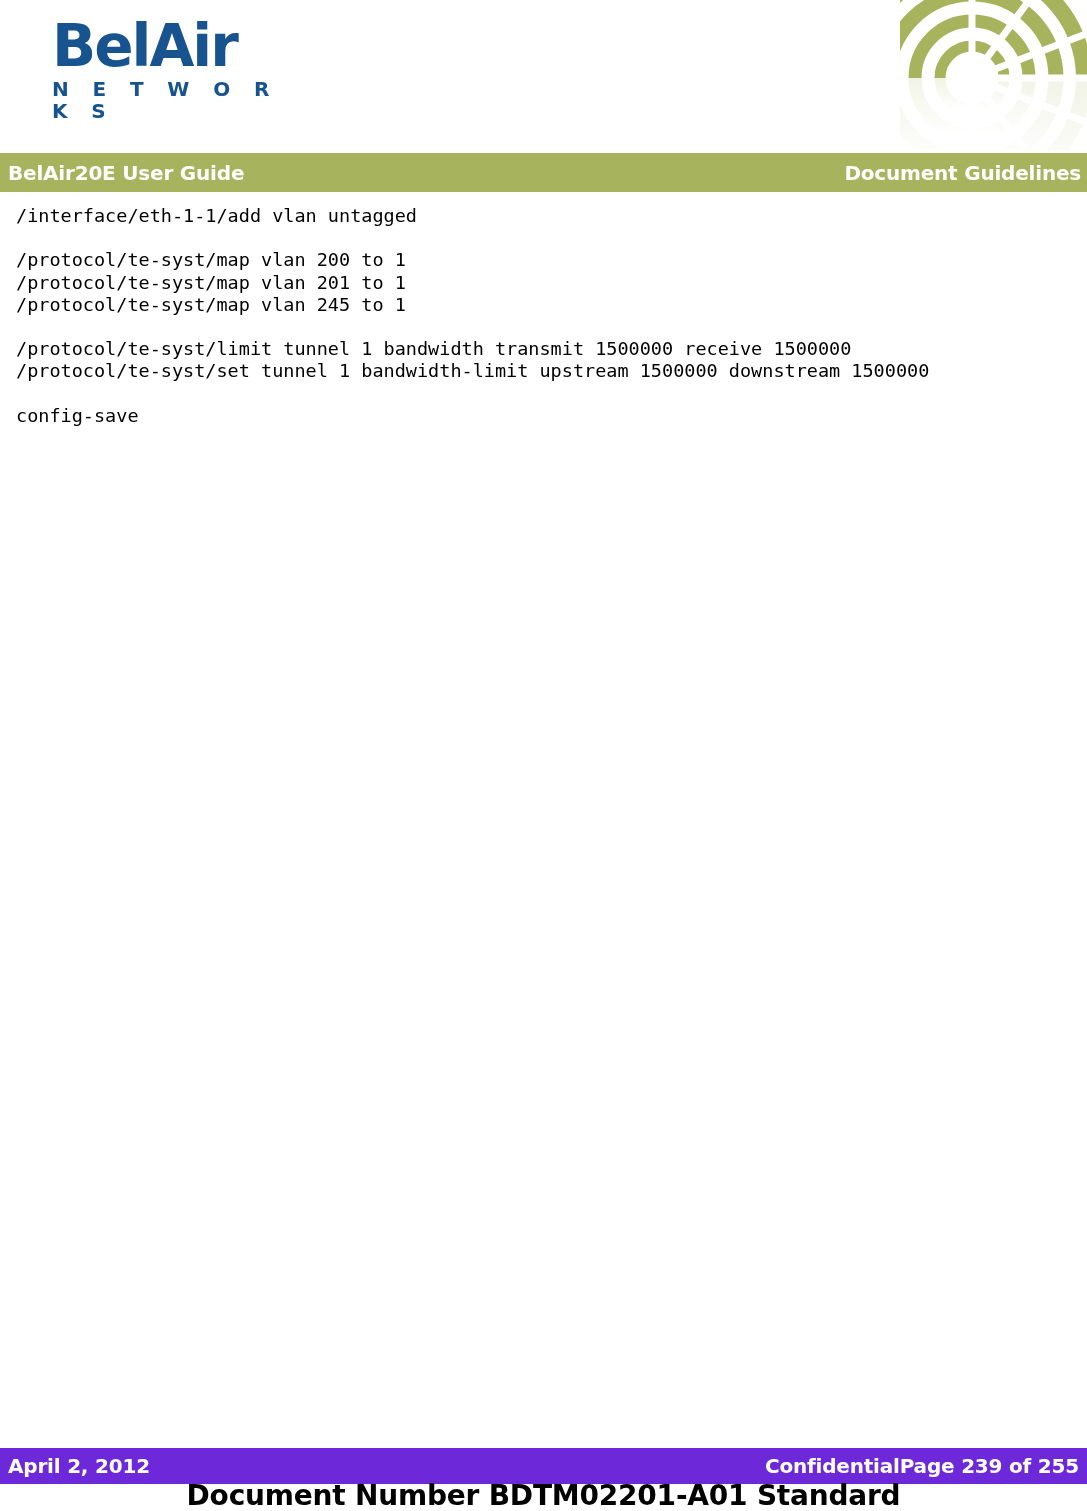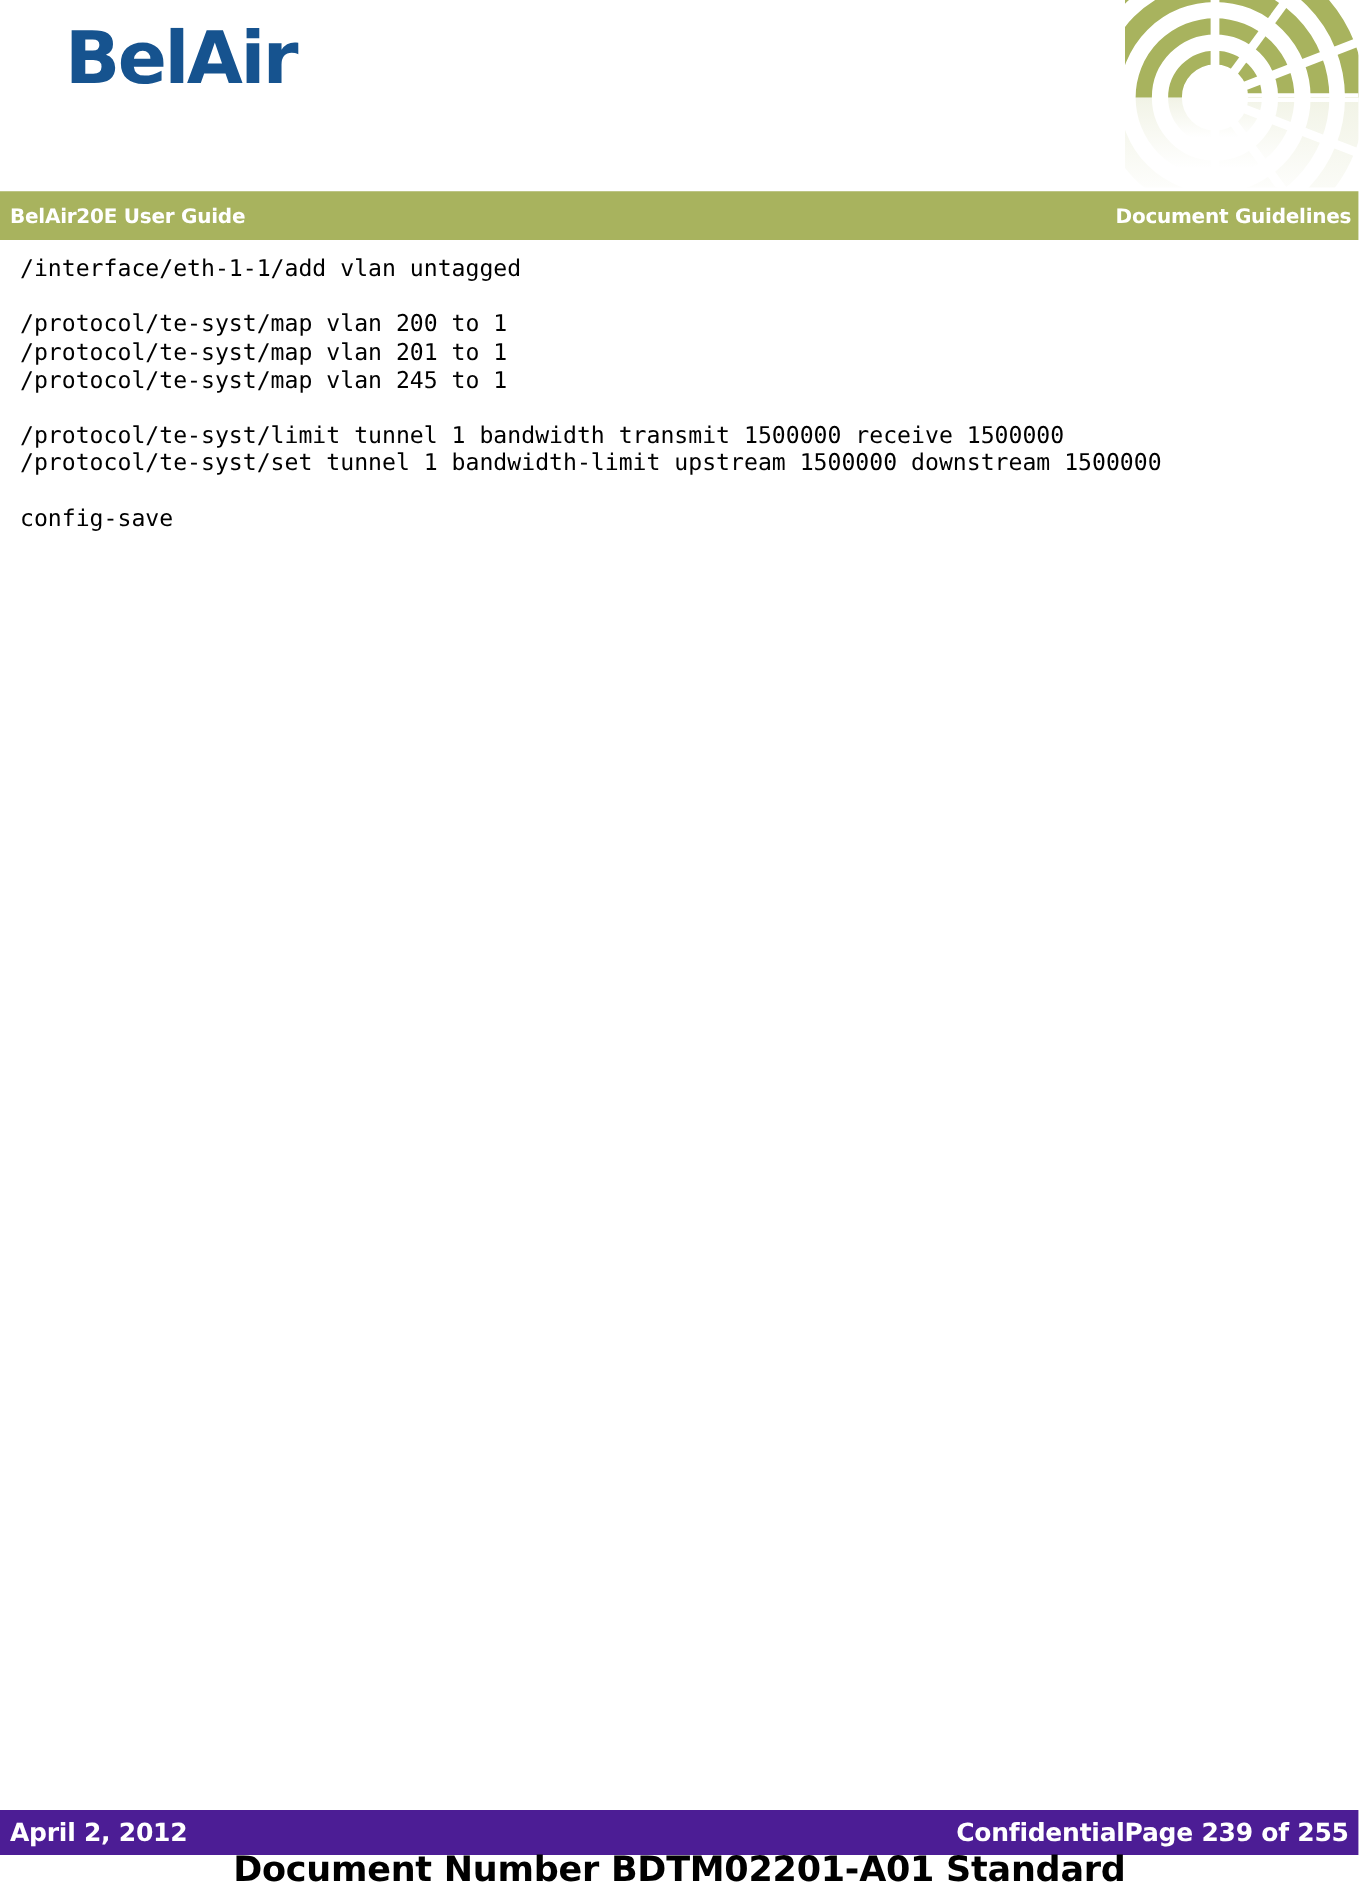--- a/index.html
+++ b/index.html
@@ -77,21 +77,21 @@
     box-sizing: border-box;
     padding: 0 6px 0 8px;
     display: flex;
     align-items: center;
     justify-content: space-between;
   }
   .runhead-left,
   .runhead-right {
     font-family: "DejaVu Sans", sans-serif;
     font-weight: bold;
-    font-size: 16px;
+    font-size: 20px;
     line-height: 22px;
     color: #ffffff;
     letter-spacing: -0.2px;
     white-space: nowrap;
   }
 
   
   .content {
     position: absolute;
     left: 0;
@@ -111,21 +111,21 @@
   .code-line { display: block; min-height: 22.2px; margin-left: 12px; }
   .code-line.blank { color: transparent; }
 
   
   .footer-bar {
     position: absolute;
     left: 0;
     top: 1448px;
     width: 1087px;
     height: 36px;
-    background: #4c1d95;
+    background: #6d28d9;
     box-sizing: border-box;
     padding: 0 8px;
     display: flex;
     align-items: center;
     justify-content: space-between;
   }
   .footer-bar span {
     font-family: "DejaVu Sans", sans-serif;
     font-weight: bold;
     font-size: 20px;
@@ -152,20 +152,21 @@
 </style>
 </head>
 <body>
 
 <div class="page">
 
   <div class="masthead">
 
     <div class="logo-block">
       <span class="logo-word">BelAir</span>
+      <span class="logo-sub">N E T W O R K S</span>
     </div>
 
     <div class="brandmark">
       <svg viewBox="0 0 187 150" xmlns="http://www.w3.org/2000/svg" aria-hidden="true">
         <defs>
           <clipPath id="clipTop">
             <rect x="0" y="0" width="187" height="78"></rect>
           </clipPath>
           <clipPath id="clipBottom">
             <rect x="0" y="78" width="187" height="72"></rect>

